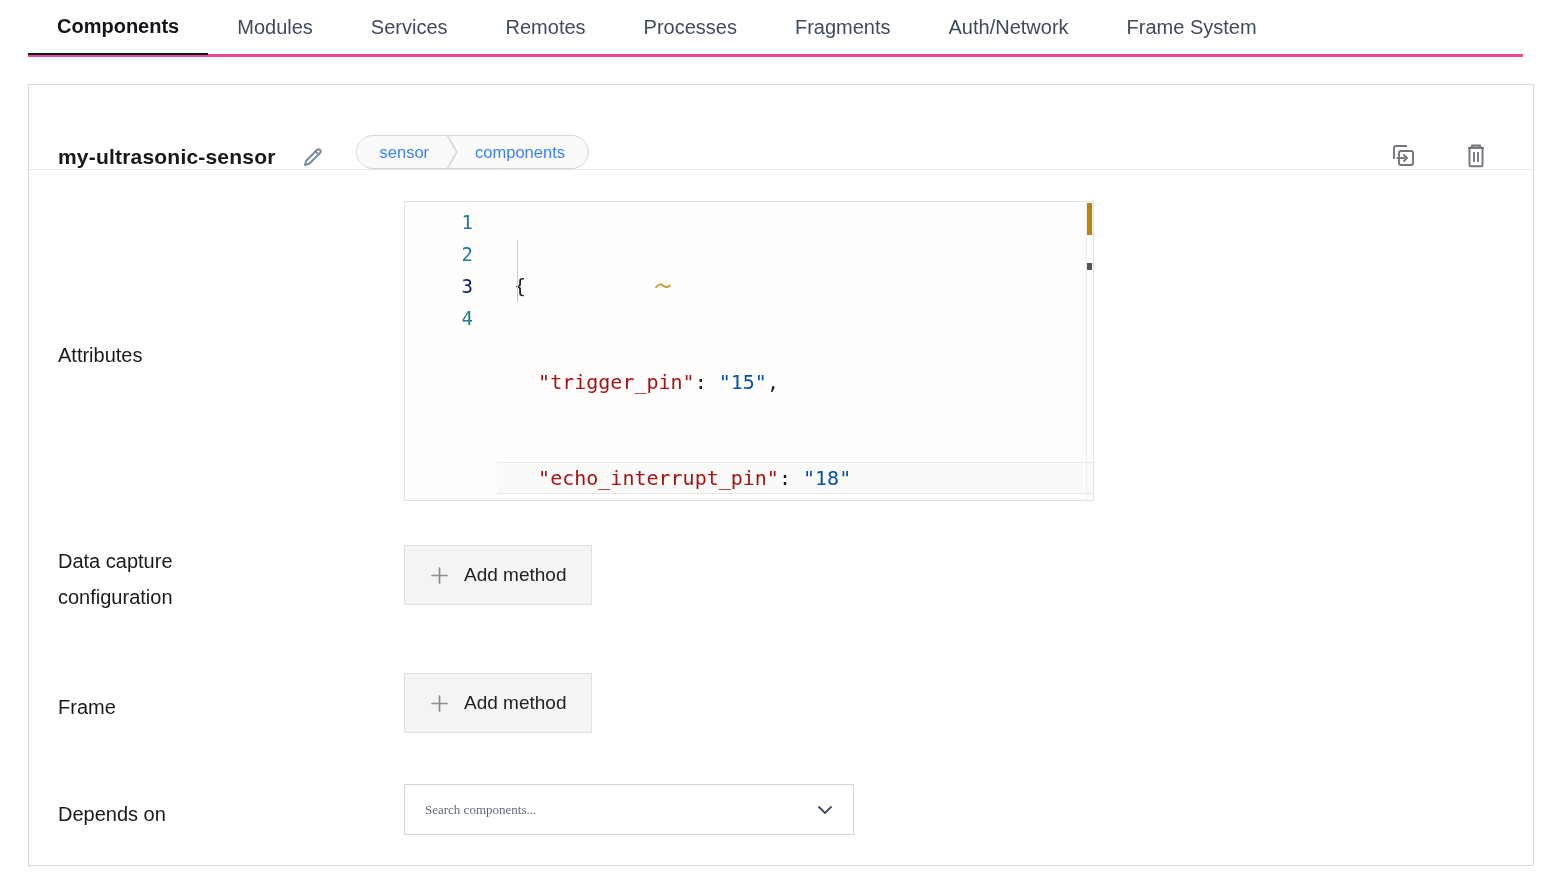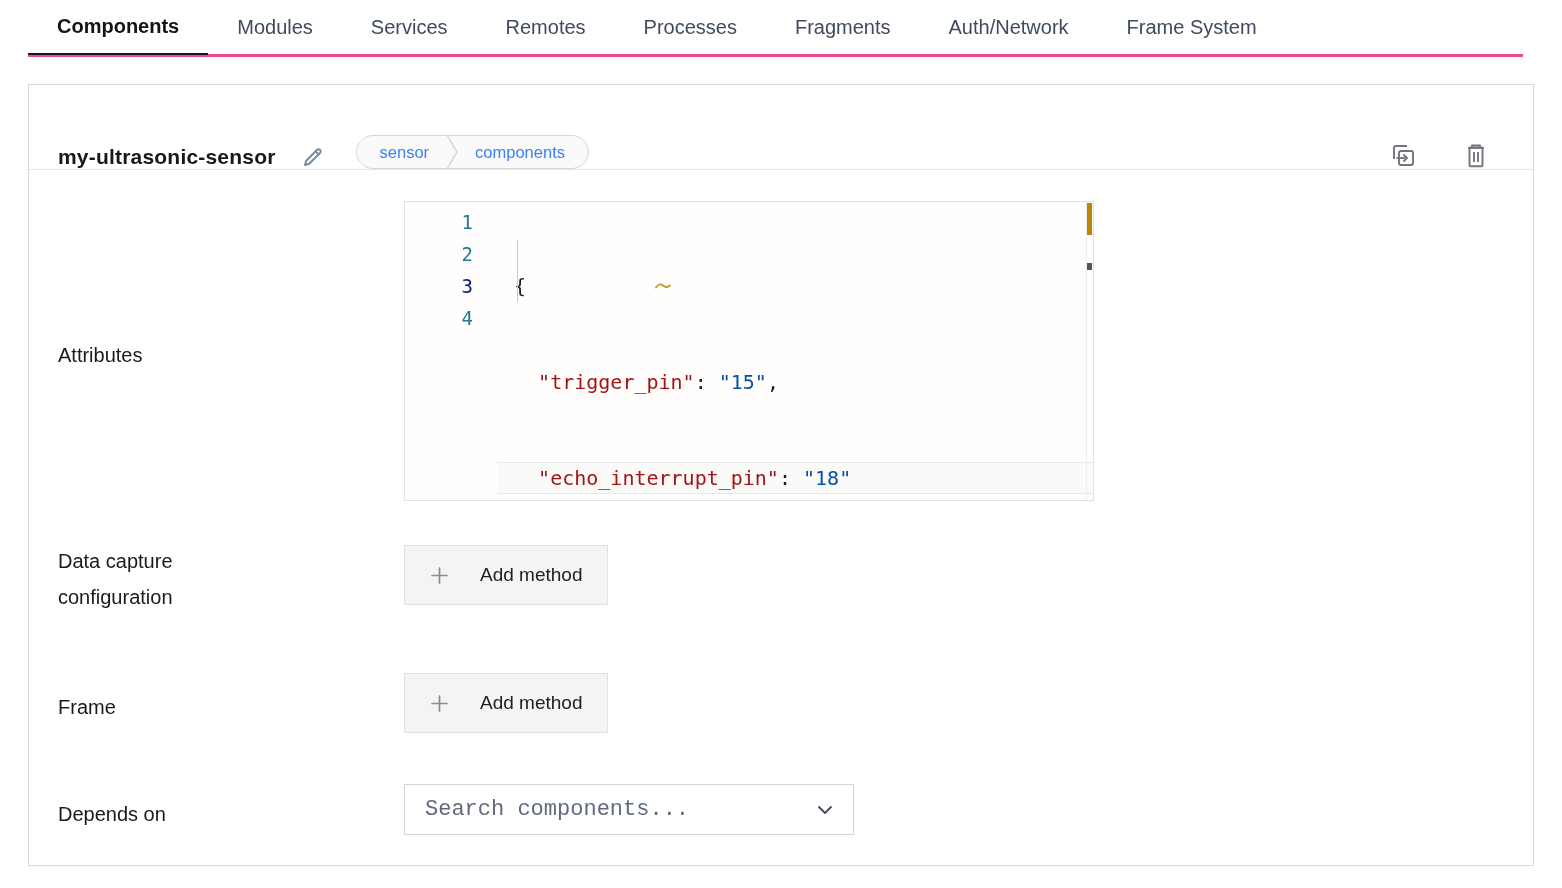--- a/index.html
+++ b/index.html
@@ -59,29 +59,29 @@
                   background:#c9c9c9; }
   .squiggle { position:absolute; left:13px; top:28px; }
   .ruler { position:absolute; top:0; right:0; bottom:0; width:7px;
            border-left:1px solid #ededed; }
   .ruler-warning { position:absolute; top:1px; right:1px; width:5px; height:32px;
                    background:#b8860b; }
   .ruler-cursor { position:absolute; top:61px; right:1px; width:5px; height:7px;
                   background:#55555a; }
 
   
-  .btn { display:inline-flex; align-items:center; gap:31px; height:60px;
+  .btn { display:inline-flex; align-items:center; gap:15px; height:60px;
          padding:0 25px; background:#f4f4f3; border:1px solid #e2e2e2;
          font-family:"Liberation Sans",sans-serif; font-size:19px; color:#212126;
          cursor:pointer; }
   .select { display:flex; align-items:center; width:450px; height:51px;
             border:1px solid #d3d3d7; background:#ffffff; padding:0 20px;
             cursor:pointer; }
-  .select input { flex:1; border:none; outline:none; font-size:22px;
-                  font-family:Liberation Mono, monospace; color:#26262b;
+  .select input { flex:1; border:none; outline:none; font-size:13px;
+                  font-family:Liberation Serif, serif; color:#26262b;
                   background:transparent; }
   .select input::placeholder { color:#5f6b7d; opacity:1; }
 </style>
 </head>
 <body>
 
 <nav class="tabbar">
   <div class="tab active">Components</div>
   <div class="tab">Modules</div>
   <div class="tab">Services</div>

